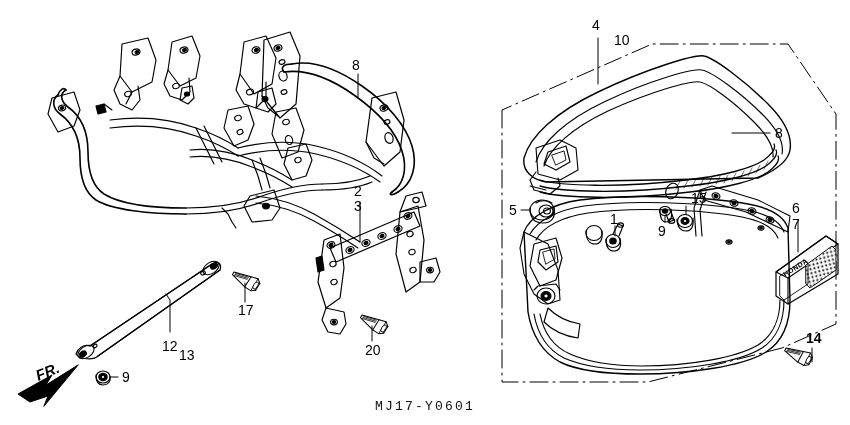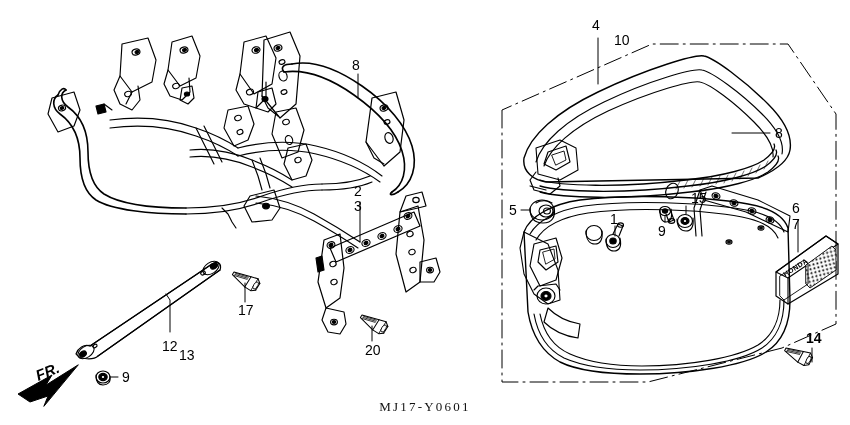--- a/index.html
+++ b/index.html
@@ -36,21 +36,21 @@
   .callout.stacked {
     line-height: 15px;
     text-align: center;
   }
   #partcode {
     position: absolute;
     left: 0;
     top: 399px;
     width: 850px;
     text-align: center;
-    font-family: Liberation Serif, serif;
+    font-family: Liberation Mono, monospace;
     font-size: 13px;
     letter-spacing: 2.2px;
     color: #111111;
   }
   .fr-label {
     position: absolute;
     left: 33px;
     top: 368px;
     font-family: "Liberation Sans", sans-serif;
     font-size: 15px;

